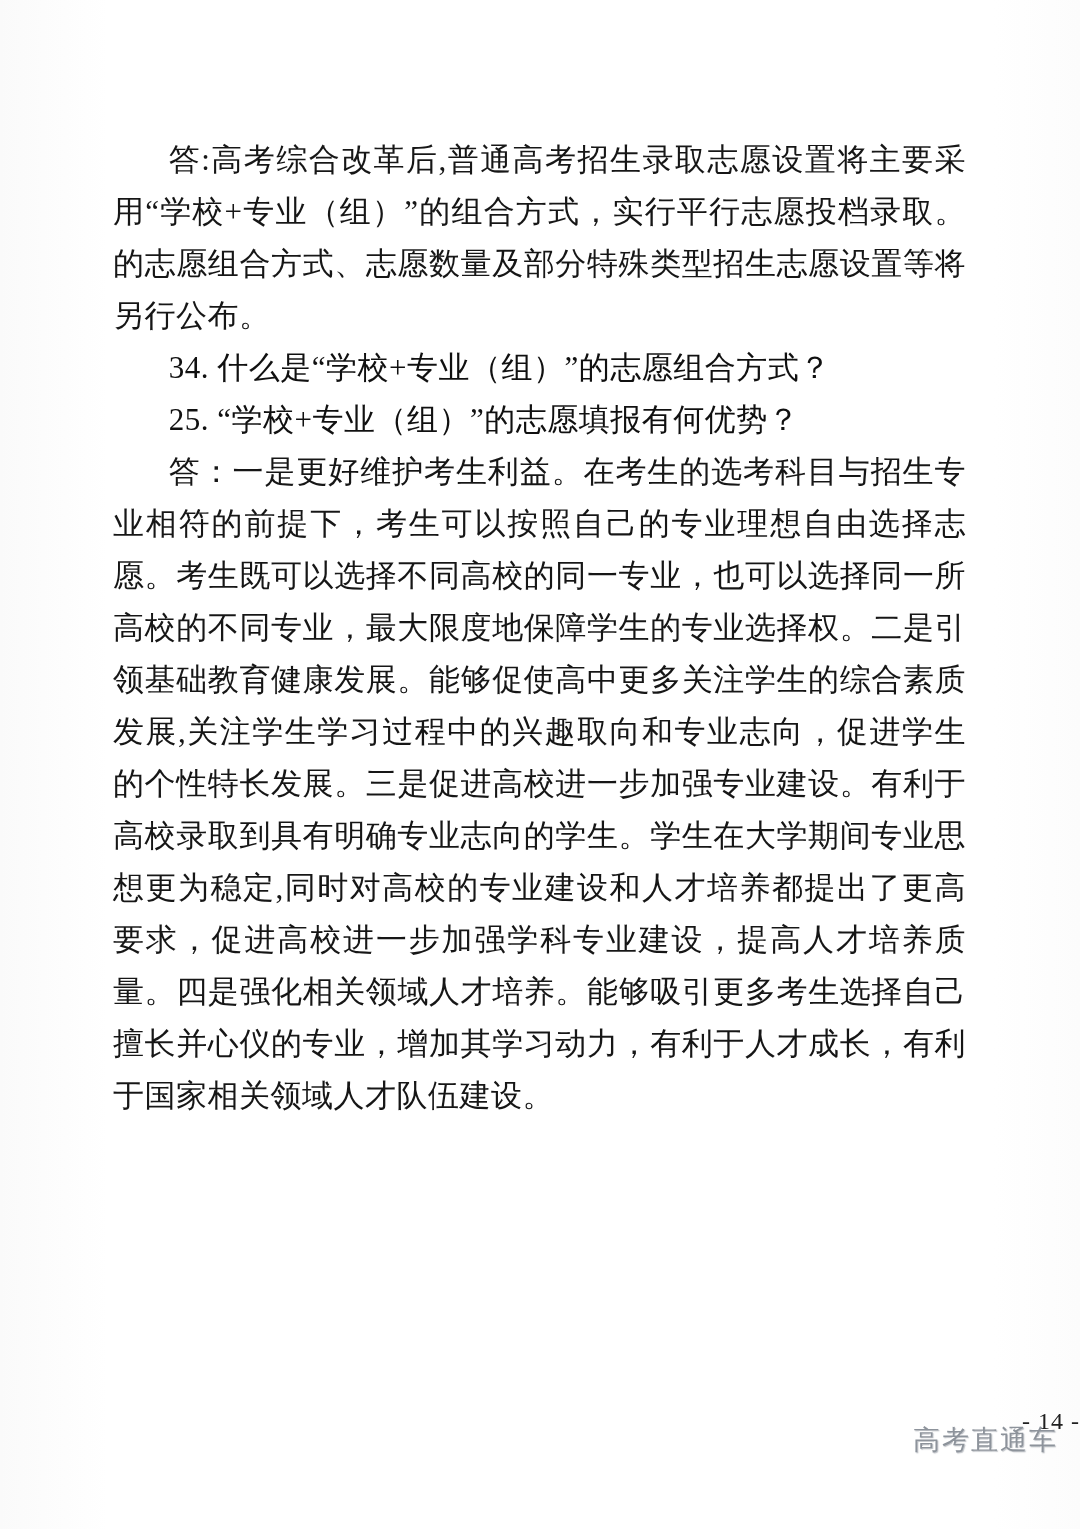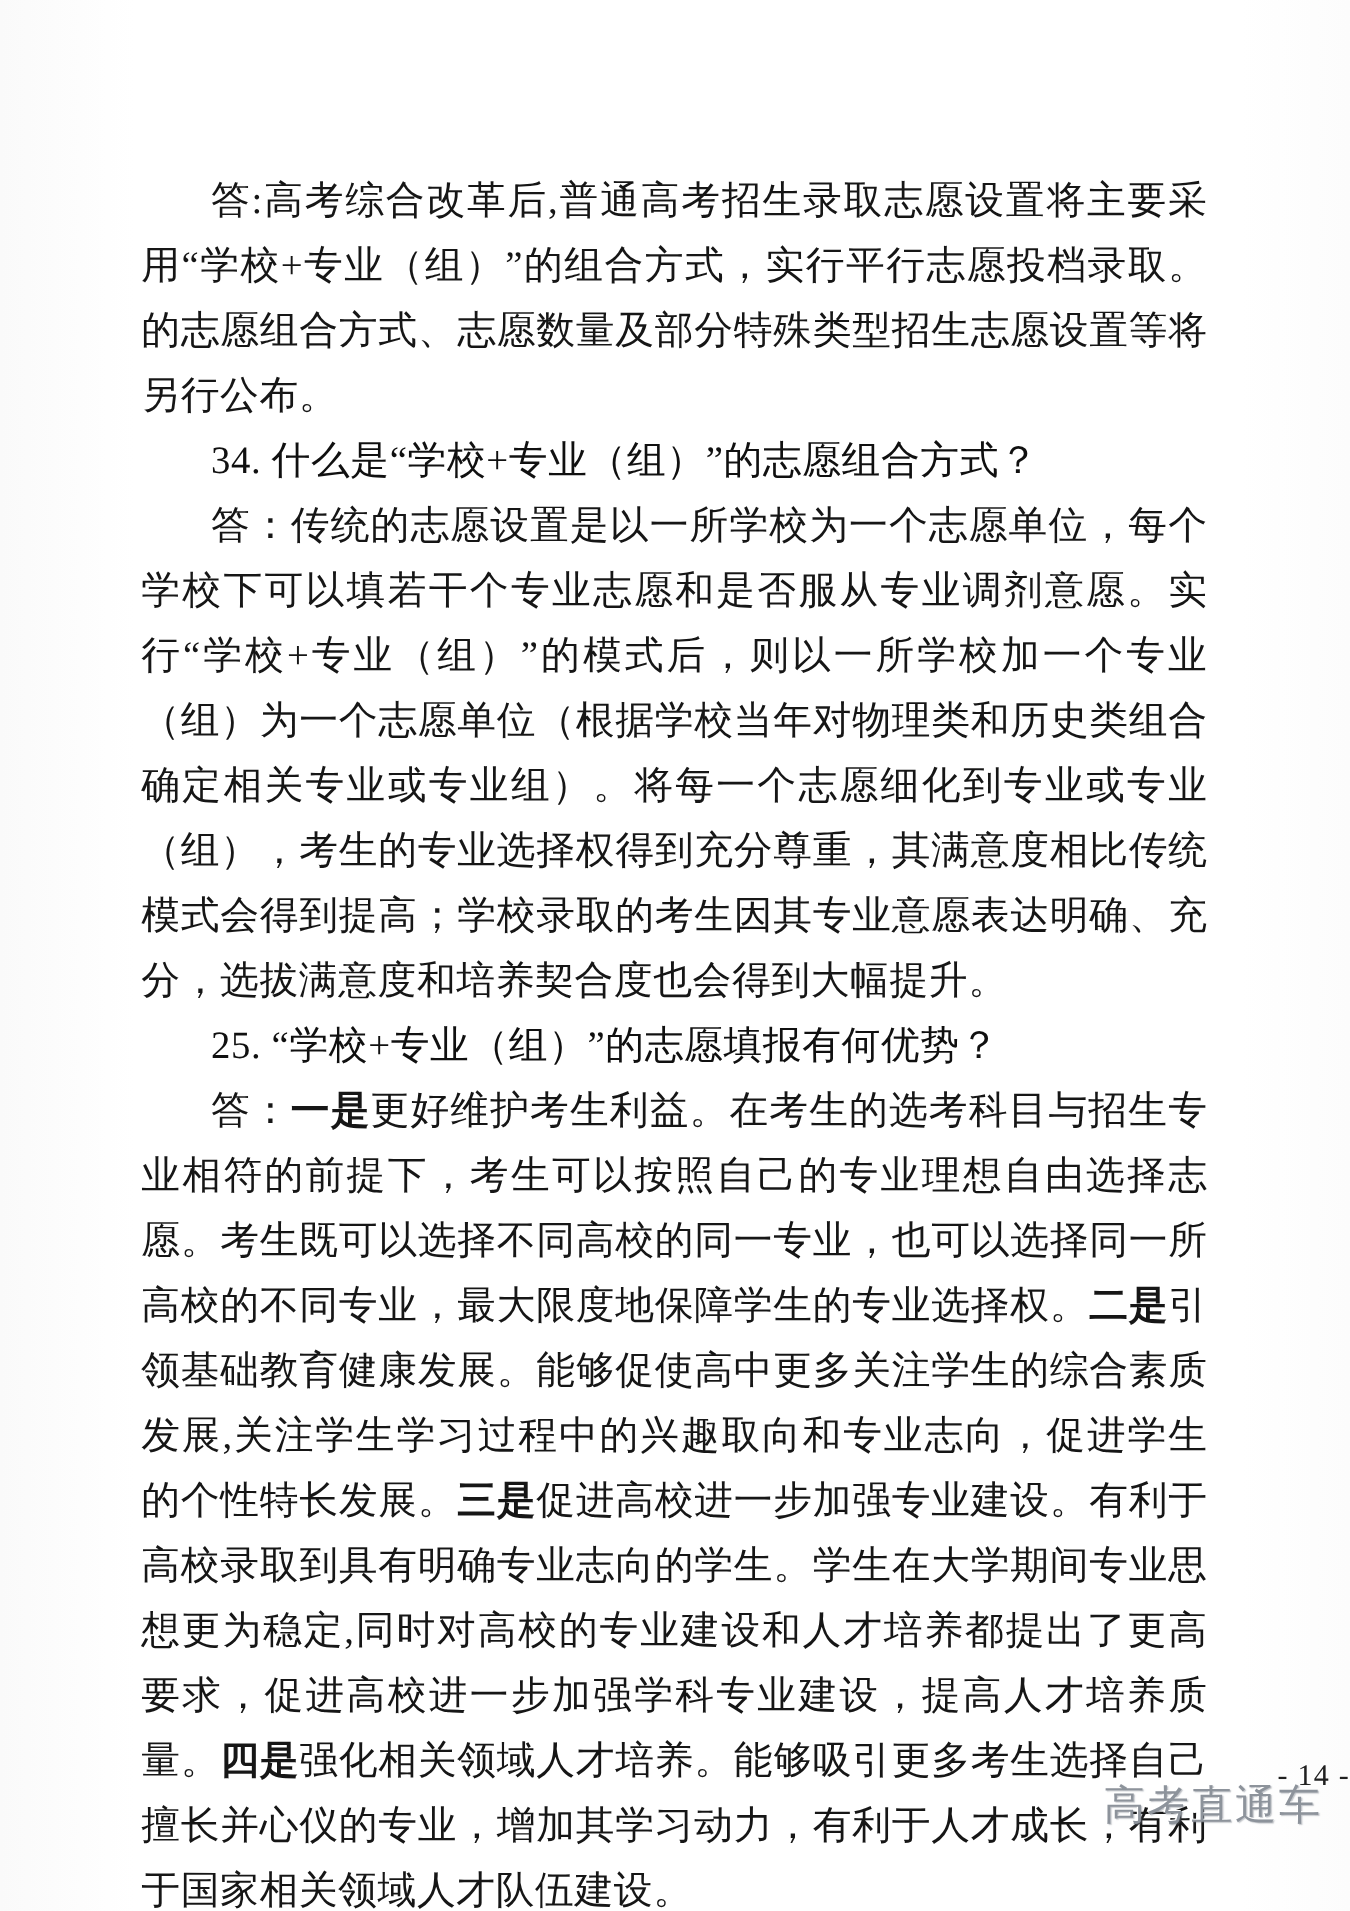--- a/index.html
+++ b/index.html
@@ -34,55 +34,54 @@
     margin: 0;
     text-indent: 1.8em;
   }
   .heading {
     margin: 0;
     text-indent: 1.8em;
     font-weight: 400;
     color: #101010;
   }
   .seg-bold {
-    font-weight: 700;
+    font-weight: 400;
   }
   .page-number {
     position: absolute;
     left: 0;
     right: 0;
     top: 1408px;
     text-align: right;
     font-size: 24px;
     color: #202020;
     letter-spacing: 1px;
   }
   .watermark {
     position: absolute;
     right: 22px;
     top: 1422px;
-    font-size: 33px;
+    font-size: 27px;
     letter-spacing: 2px;
     font-family: Liberation Serif, serif;
     color: #8d939b;
     text-shadow: -1px -1px 0 #ffffff, 1px 1px 1px rgba(110, 118, 128, 0.45);
   }
 </style>
 </head>
 <body>
 
 <div class="page">
 
   <div class="content">
 
     <p class="para">答:高考综合改革后,普通高考招生录取志愿设置将主要采用“学校+专业（组）”的组合方式，实行平行志愿投档录取。的志愿组合方式、志愿数量及部分特殊类型招生志愿设置等将另行公布。</p>
 
     <div class="heading">34. 什么是“学校+专业（组）”的志愿组合方式？</div>
 
-    <p class="para">答：传统的志愿设置是以一所学校为一个志愿单位，每个学校下可以填若干个专业志愿和是否服从专业调剂意愿。实行“学校+专业（组）”的模式后，则以一所学校加一个专业（组）为一个志愿单位（根据学校当年对物理类和历史类组合确定相关专业或专业组）。将每一个志愿细化到专业或专业（组），考生的专业选择权得到充分尊重，其满意度相比传统模式会得到提高；学校录取的考生因其专业意愿表达明确、充分，选拔满意度和培养契合度也会得到大幅提升。</p>
 
     <div class="heading">25. “学校+专业（组）”的志愿填报有何优势？</div>
 
     <p class="para"><span>答：</span><span class="seg-bold">一是</span><span>更好维护考生利益。在考生的选考科目与招生专业相符的前提下，考生可以按照自己的专业理想自由选择志愿。考生既可以选择不同高校的同一专业，也可以选择同一所高校的不同专业，最大限度地保障学生的专业选择权。</span><span class="seg-bold">二是</span><span>引领基础教育健康发展。能够促使高中更多关注学生的综合素质发展,关注学生学习过程中的兴趣取向和专业志向，促进学生的个性特长发展。</span><span class="seg-bold">三是</span><span>促进高校进一步加强专业建设。有利于高校录取到具有明确专业志向的学生。学生在大学期间专业思想更为稳定,同时对高校的专业建设和人才培养都提出了更高要求，促进高校进一步加强学科专业建设，提高人才培养质量。</span><span class="seg-bold">四是</span><span>强化相关领域人才培养。能够吸引更多考生选择自己擅长并心仪的专业，增加其学习动力，有利于人才成长，有利于国家相关领域人才队伍建设。</span></p>
 
   </div>
 
   <div class="page-number">- 14 -</div>
 
   <div class="watermark">高考直通车</div>

